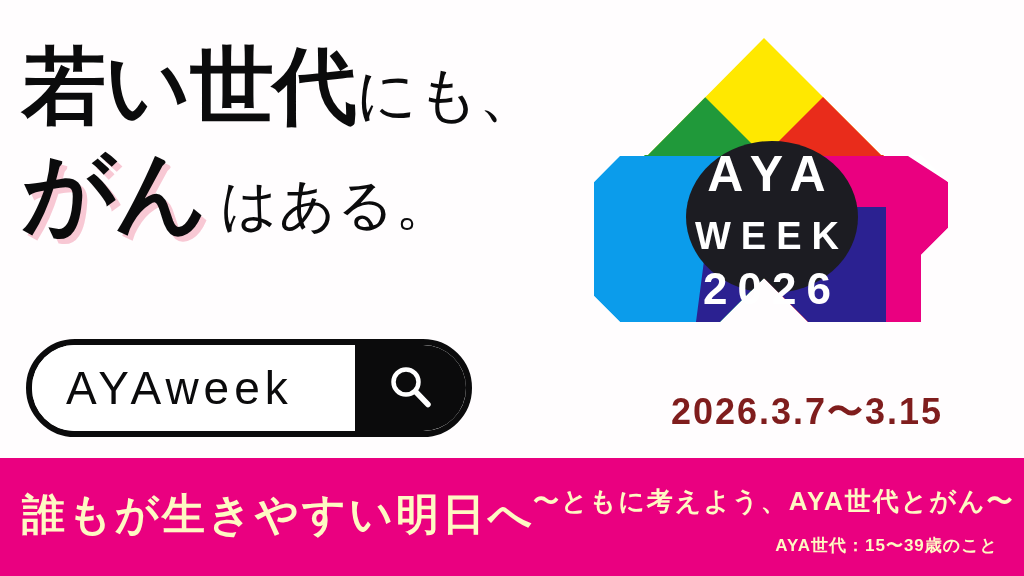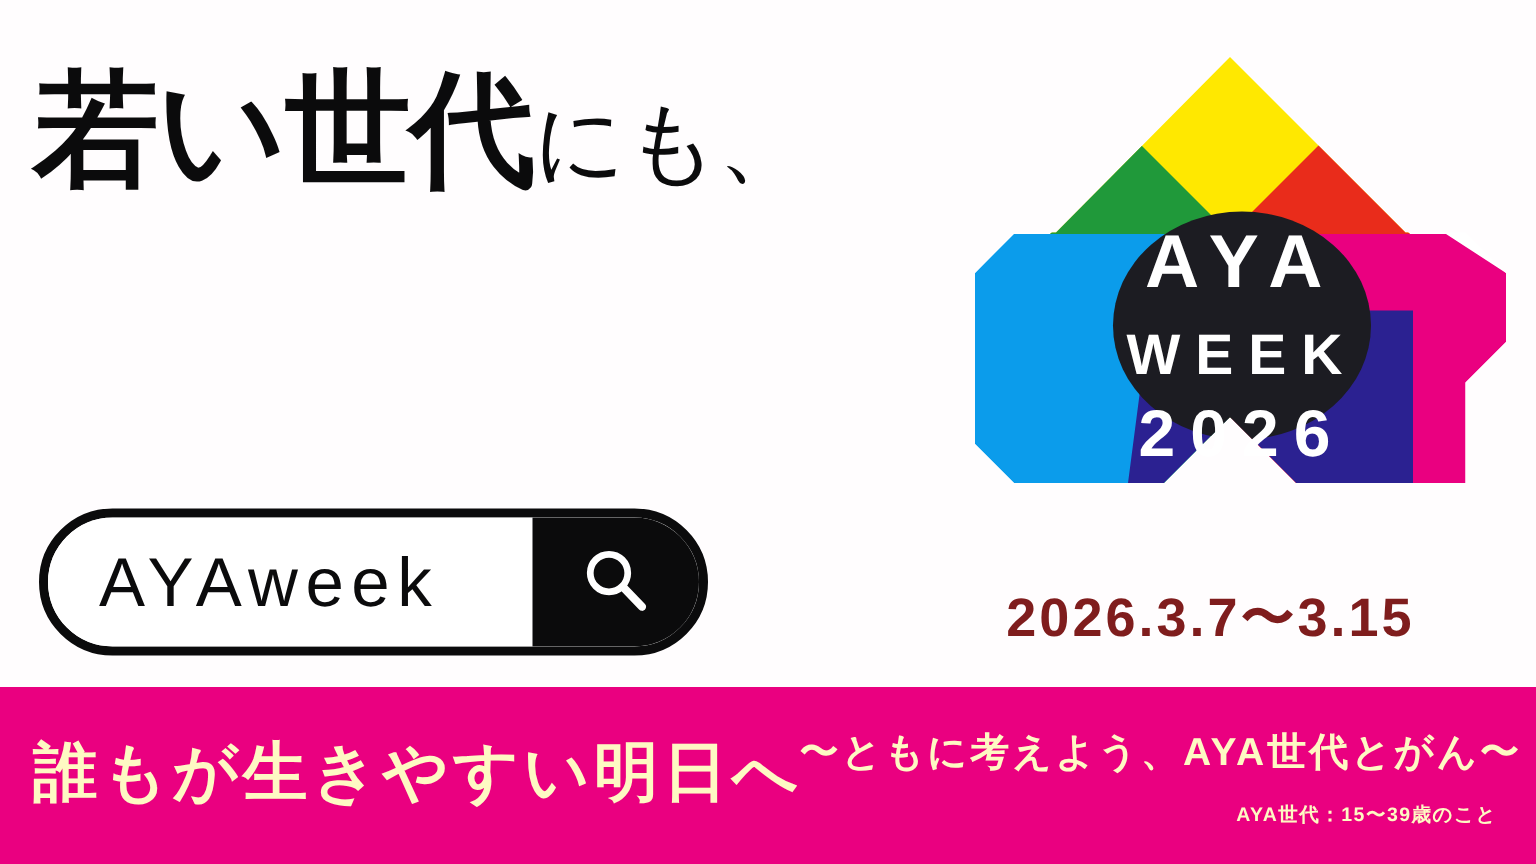--- a/index.html
+++ b/index.html
@@ -101,21 +101,21 @@
     justify-content: center;
     border-top-right-radius: 44px;
     border-bottom-right-radius: 44px;
     margin-right: -1px;
   }
   .search-btn svg { display: block; }
 
   
   .logo-wrap {
     position: absolute;
-    left: 632px;
+    left: 576px;
     top: 32px;
     width: 390px;
     height: 300px;
     text-decoration: underline;
   }
   .logo-wrap svg { display: block; }
 
   .logo-date {
     position: absolute;
     left: 612px;
@@ -153,34 +153,37 @@
     top: 26px;
     font-size: 26px;
     font-weight: 700;
     letter-spacing: 2px;
     white-space: nowrap;
   }
   .banner-note {
     position: absolute;
     right: 26px;
     top: 76px;
-    font-size: 13px;
+    font-size: 17px;
     font-weight: 700;
     letter-spacing: 1px;
     white-space: nowrap;
   }
 </style>
 </head>
 <body>
 
 <div id="poster">
 
   <div class="headline">
     <div class="line line1">
       <span class="lead">若い世代</span><span class="tail">にも、</span>
+    </div>
+    <div class="line line2">
+      <span class="gan">がん</span><span class="tail2">はある。</span>
     </div>
   </div>
 
   <div class="searchbar">
     <div class="search-field">
       <span class="search-text">AYAweek</span>
     </div>
     <div class="search-btn">
       <span>
         <svg width="54" height="54" viewBox="0 0 54 54" aria-hidden="true">

